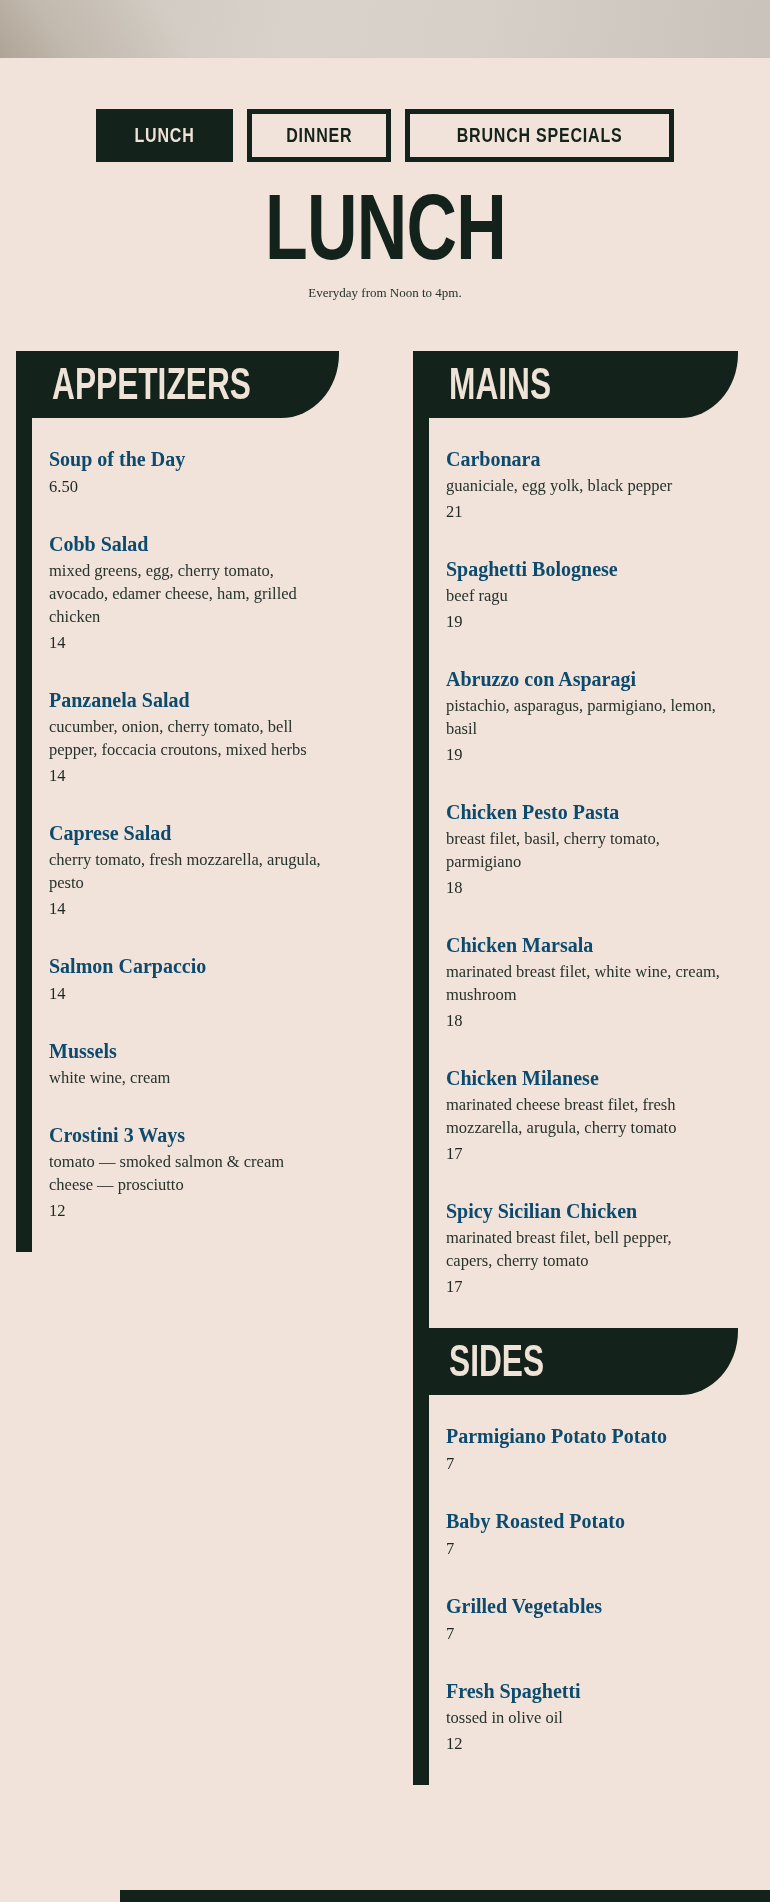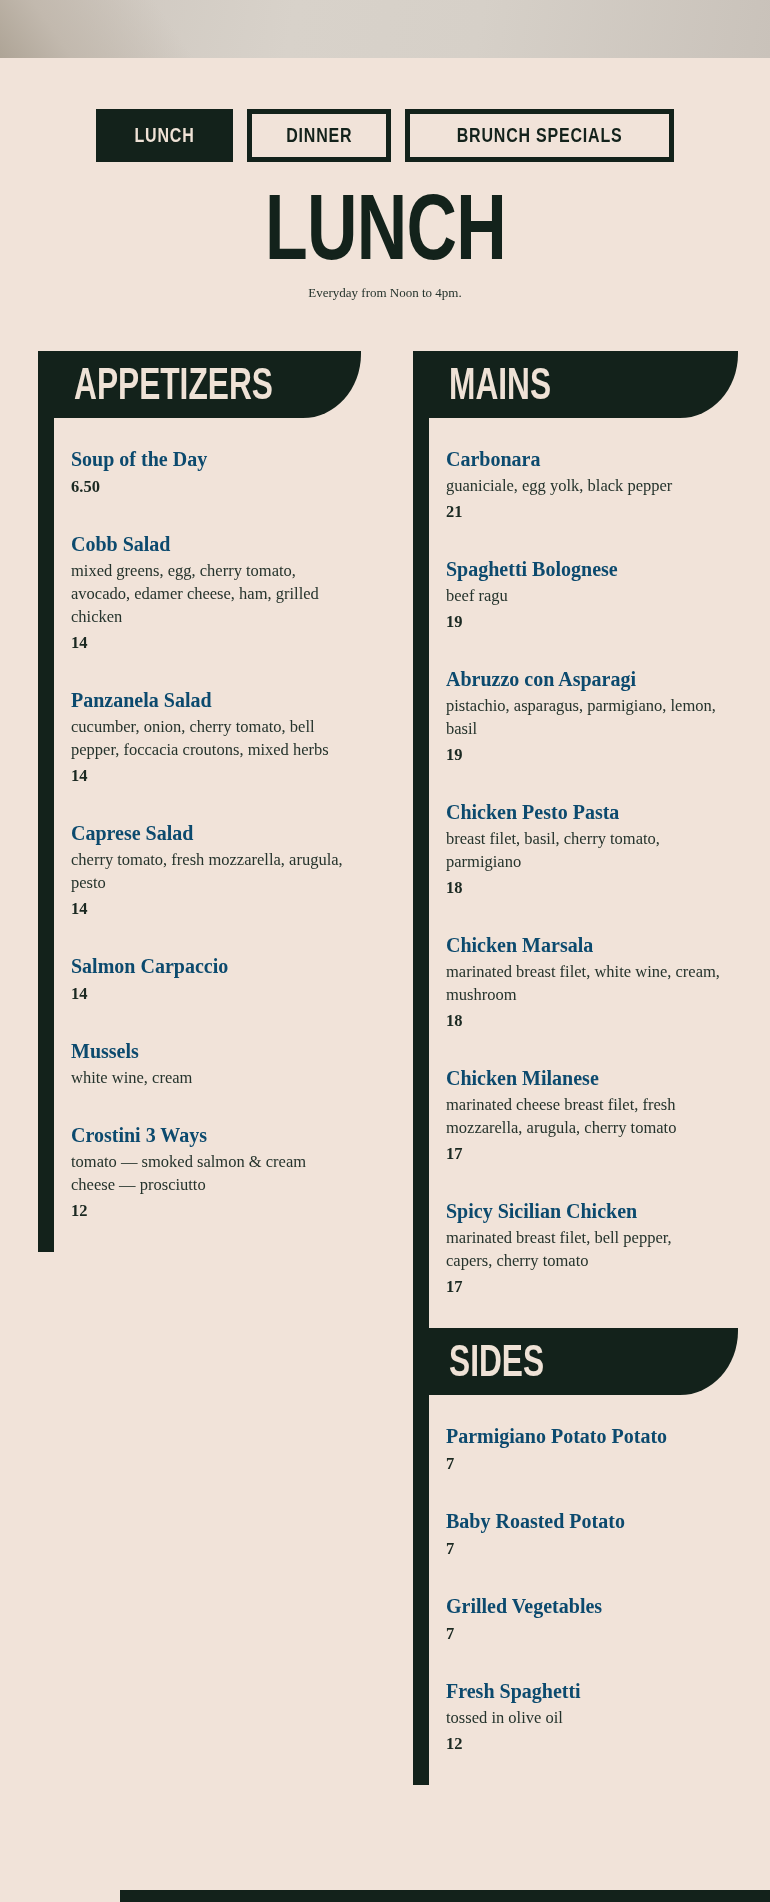--- a/index.html
+++ b/index.html
@@ -22,39 +22,39 @@
     padding:0 26px; border:5px solid #13221b; background:transparent; color:#13221b;
     font-family:"Liberation Sans", sans-serif; font-weight:bold; font-size:20px; cursor:pointer;
   }
   .tab.active { background:#13221b; color:#efe2d6; border-color:#13221b; }
   .tab .cond { display:inline-block; transform:scaleX(0.8); letter-spacing:1px; white-space:nowrap; }
   
   .page-title { margin:24px 0 0; text-align:center; font-family:"Liberation Sans", sans-serif; font-weight:bold; font-size:92px; line-height:0.9; color:#13221b; }
   .page-title .cond { display:inline-block; transform:scaleX(0.76); letter-spacing:-1px; }
   .subtitle { margin-top:16px; text-align:center; font-size:13px; color:#25332c; }
   
-  .menu { display:flex; justify-content:space-between; align-items:flex-start; padding:0 32px 0 38px; margin-top:50px; }
+  .menu { display:flex; justify-content:space-between; align-items:flex-start; padding:0 32px 0 16px; margin-top:50px; }
   .col { display:block; }
   .col.left  { width:323px; }
   .col.right { width:325px; }
   .section.sides { }
   .section-header {
     height:67px; background:#13221b; border-bottom-right-radius:58px 64px;
     display:flex; align-items:center; padding-left:36px; box-sizing:border-box;
   }
   .section-header .t {
     font-family:"Liberation Sans", sans-serif; font-weight:bold; font-size:44px; line-height:1;
     color:#efe2d6; transform:scaleX(0.72); transform-origin:left center; white-space:nowrap;
   }
   .section-body { border-left:16px solid #13221b; padding:28px 18px 30px 17px; }
   .item { margin-bottom:33px; }
   .item:last-child { margin-bottom:0; }
   .item .name  { font-size:20px; font-weight:bold; line-height:26px; color:#0c4a6e; }
   .item .desc  { font-size:16.5px; line-height:23px; color:#25332c; margin-top:2px; }
-  .item .price { font-size:16.5px; font-weight:bold; line-height:23px; color:#1b2922; margin-top:3px; }
+  .item .price { font-size:16.5px; font-weight:normal; line-height:23px; color:#1b2922; margin-top:3px; }
   
   .footer-bar { position:absolute; left:120px; right:0; bottom:0; height:12px; background:#13221b; }
 </style>
 </head>
 <body>
 
 <div class="page">
 
   <div class="hero"></div>
 

